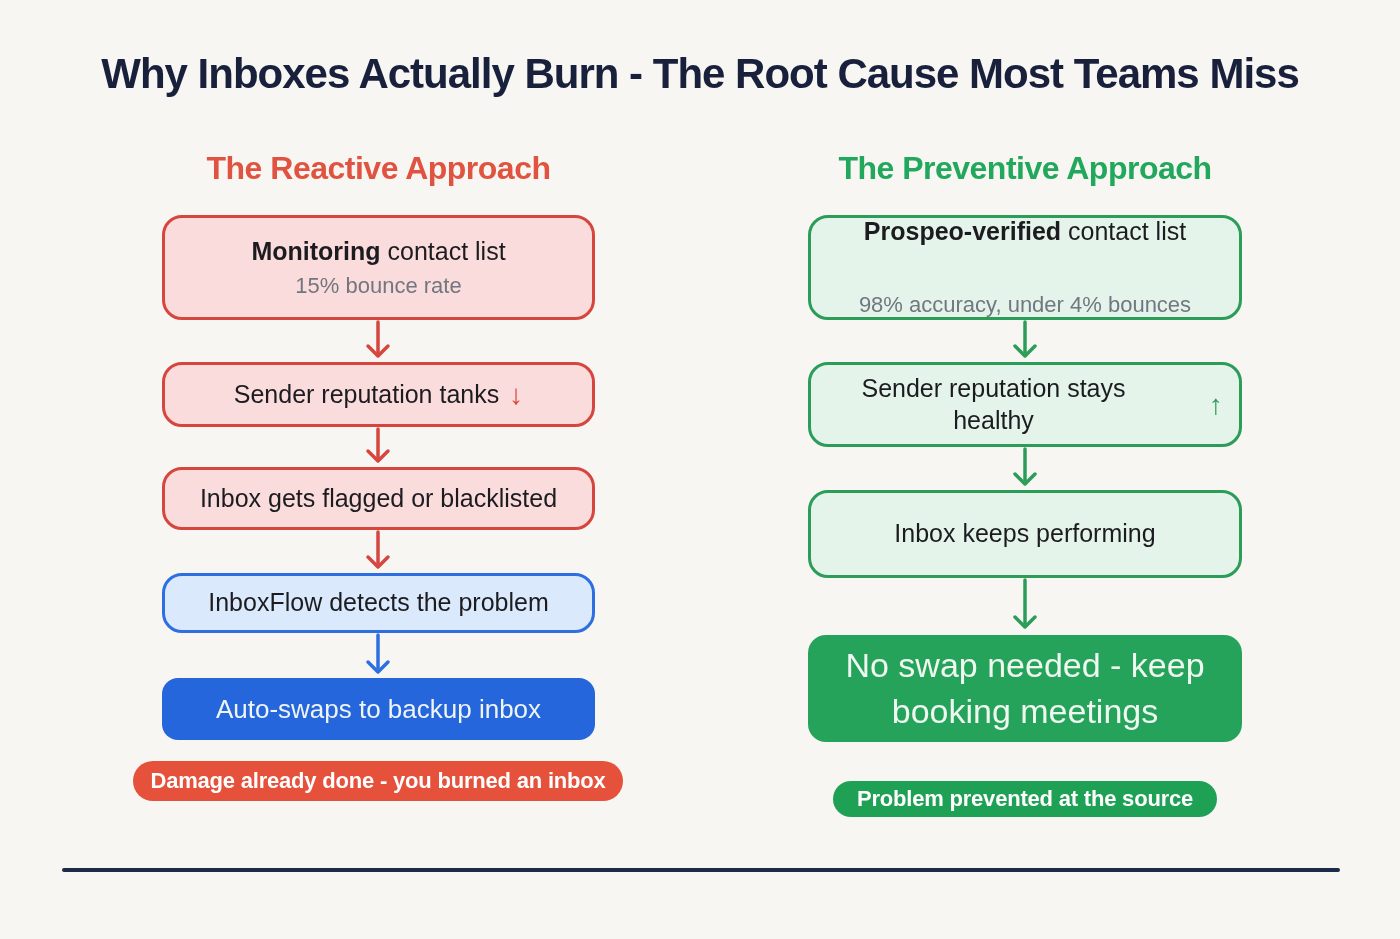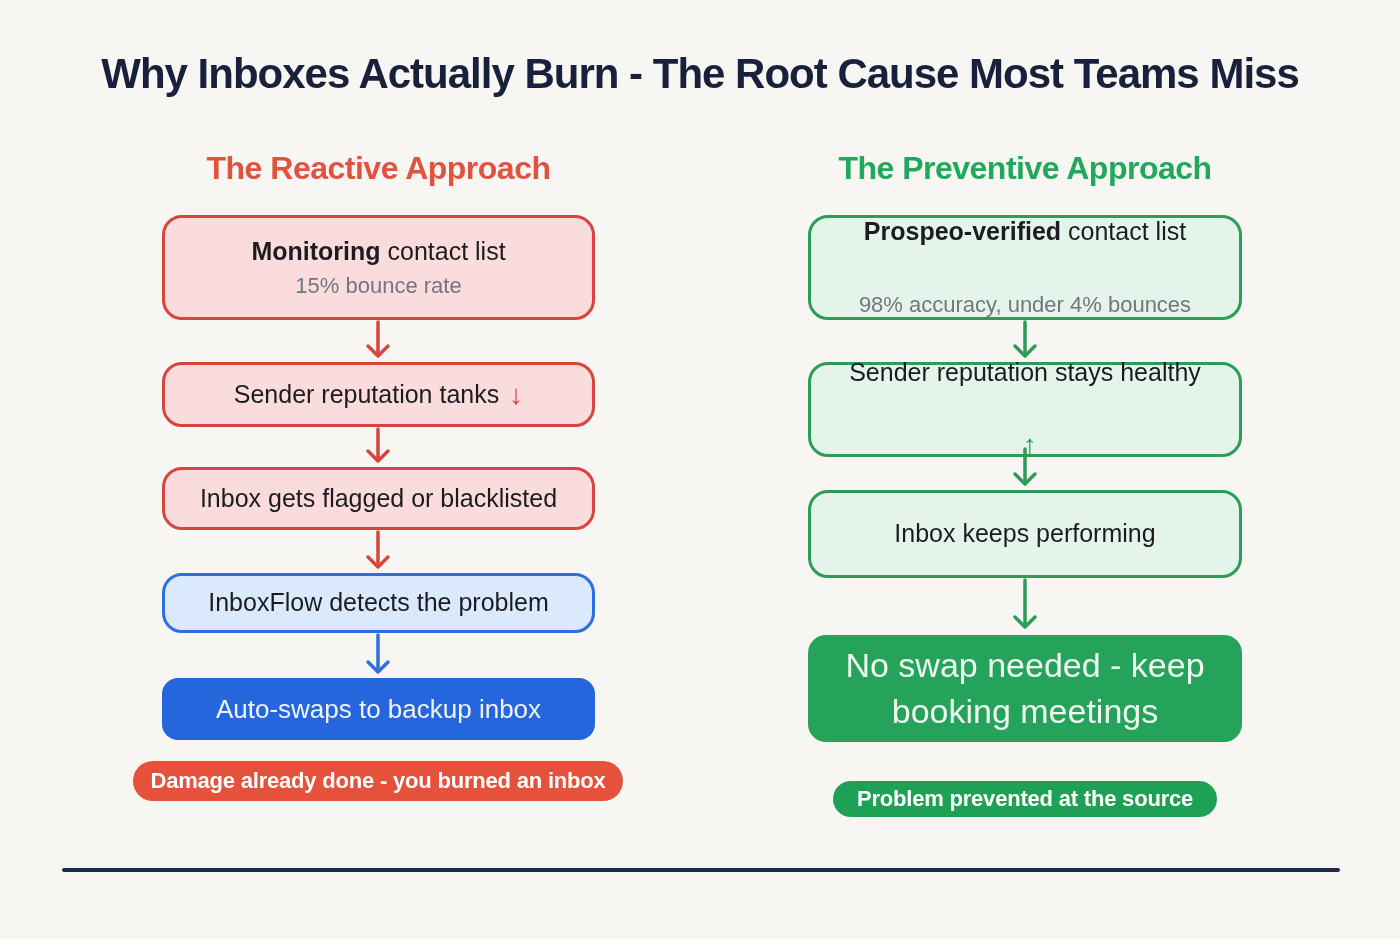--- a/index.html
+++ b/index.html
@@ -143,21 +143,21 @@
       <span class="bold">Prospeo-verified</span><span> contact list</span>
     </div>
     <div class="subtitle">98% accuracy, under 4% bounces</div>
   </div>
 
   <svg class="arrow" style="left:1011px; top:322px;" width="28" height="40">
     <line x1="14" y1="0" x2="14" y2="30" stroke="#2b9d58"></line>
     <polyline points="4,24 14,34 24,24" stroke="#2b9d58"></polyline>
   </svg>
 
-  <div class="box green-outline" style="left:808px; top:362px; width:434px; height:95px; flex-direction:column;">
+  <div class="box green-outline" style="left:808px; top:362px; width:434px; height:85px; flex-direction:row;">
     <span>Sender reputation stays healthy</span>
     <span class="glyph green">↑</span>
   </div>
 
   <svg class="arrow" style="left:1011px; top:449px;" width="28" height="41">
     <line x1="14" y1="0" x2="14" y2="31" stroke="#2b9d58"></line>
     <polyline points="4,25 14,35 24,25" stroke="#2b9d58"></polyline>
   </svg>
 
   <div class="box green-outline" style="left:808px; top:490px; width:434px; height:88px;">

